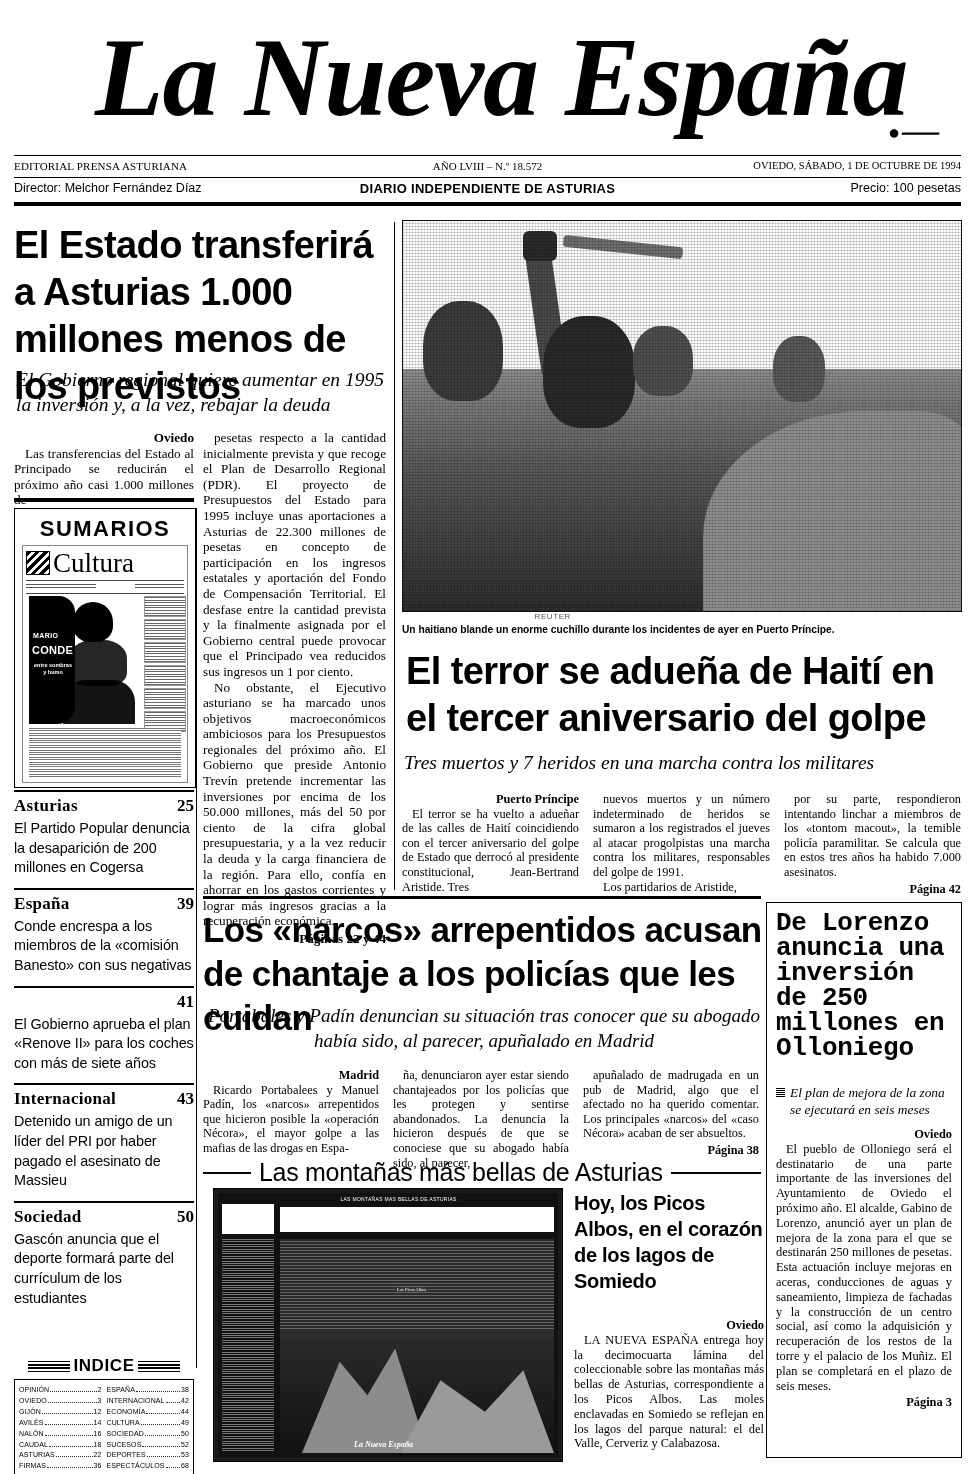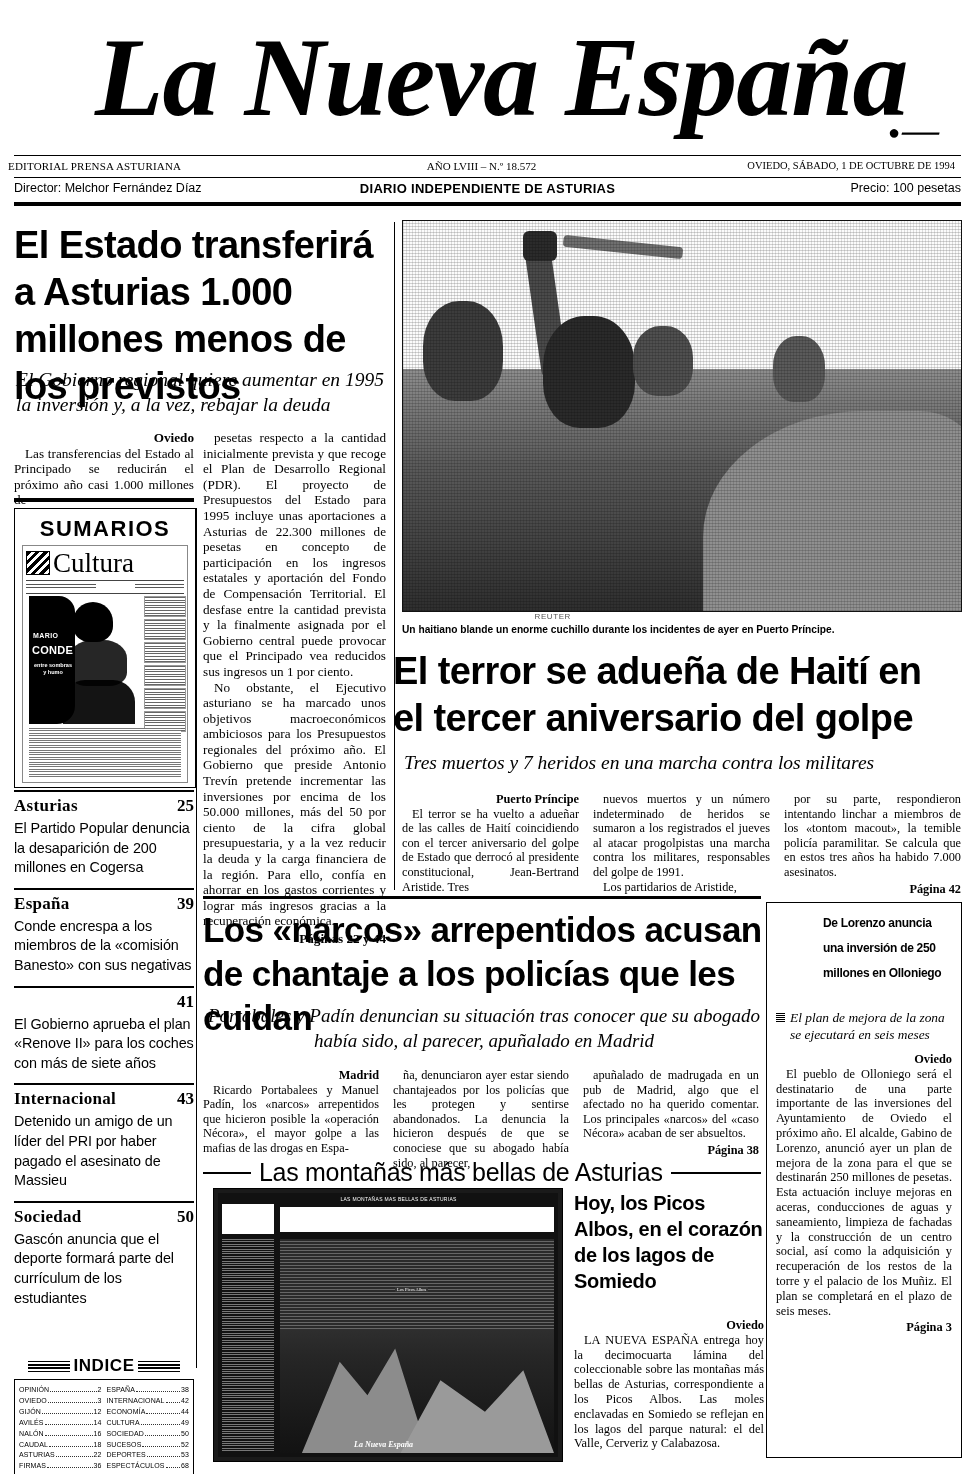--- a/index.html
+++ b/index.html
@@ -23,21 +23,21 @@
     font-size:112px;line-height:118px;
     letter-spacing:-1px;
     white-space:nowrap;
   }
   .masthead-logo{
     position:absolute;left:888px;top:118px;
     font-size:20px;font-weight:bold;font-style:italic;
   }
   .thin-rule{position:absolute;background:#000;}
 
-  .mh-line1{position:absolute;left:8px;top:160px;width:947px;height:18px;}
+  .mh-line1{position:absolute;left:14px;top:160px;width:947px;height:18px;}
   .mh-editorial{position:absolute;left:0;top:0;font-size:11px;letter-spacing:.2px;
     font-family:"Liberation Serif",serif;}
   .mh-year{position:absolute;left:0;right:0;top:0;text-align:center;font-size:11px;}
   .mh-place{position:absolute;right:0;top:0;font-size:10.5px;}
 
   .mh-line2{position:absolute;left:14px;top:181px;width:947px;height:20px;
     font-family:"Liberation Sans",sans-serif;}
   .mh-director{position:absolute;left:0;top:0;font-size:12.5px;}
   .mh-slogan{position:absolute;left:0;right:0;top:0;text-align:center;font-size:13px;font-weight:bold;letter-spacing:.3px;}
   .mh-price{position:absolute;right:0;top:0;font-size:12.5px;}
@@ -138,21 +138,21 @@
     opacity:.55;}
   .ph-crowd{position:absolute;left:0;bottom:0;width:100%;height:62%;
     background:linear-gradient(to bottom,#8d8d8d,#5a5a5a 40%,#2e2e2e);}
   .ph-fig{position:absolute;border-radius:45% 45% 40% 40%;}
   .photo-credit{position:absolute;right:404px;top:612px;
     font-family:"Liberation Sans",sans-serif;font-size:8px;color:#555;letter-spacing:.6px;}
   .photo-caption{position:absolute;left:402px;top:624px;width:558px;
     font-family:"Liberation Sans",sans-serif;font-weight:bold;font-size:10.2px;}
 
   .haiti-headline{
-    position:absolute;left:393px;top:648px;width:560px;
+    position:absolute;left:406px;top:648px;width:560px;
     font-family:"Liberation Sans",sans-serif;font-weight:bold;
     font-size:38px;line-height:47px;letter-spacing:-.6px;
   }
   .haiti-sub{
     position:absolute;left:404px;top:750px;width:560px;
     font-style:italic;font-size:19.5px;line-height:25px;
   }
   .haiti-cols{position:absolute;left:402px;top:792px;width:560px;
     display:flex;gap:14px;}
   .haiti-cols .col{width:177px;font-size:12.3px;line-height:14.6px;text-align:justify;}
@@ -172,22 +172,22 @@
   .narcos-cols{position:absolute;left:203px;top:1068px;width:558px;display:flex;gap:14px;}
   .narcos-cols .col{width:176px;font-size:12.3px;line-height:14.6px;text-align:justify;}
   .narcos-cols p{margin:0;text-indent:10px;}
 
   
   .lorenzo-box{
     position:absolute;left:766px;top:902px;width:196px;height:556px;
     border:1px solid #000;padding:8px 9px;box-sizing:border-box;
   }
   .lorenzo-head{
-    font-family:Liberation Sans, sans-serif;font-weight:bold;
-    font-size:12px;line-height:25px;letter-spacing:-.3px;margin-left:47px;
+    font-family:Liberation Mono, monospace;font-weight:bold;
+    font-size:26px;line-height:25px;letter-spacing:-.3px;
   }
   .lorenzo-bullet-row{display:flex;gap:5px;margin-top:23px;}
   .lorenzo-sqr{width:9px;height:9px;flex:0 0 9px;margin-top:4px;
     background:repeating-linear-gradient(to bottom,#000 0 1px,#fff 1px 2px);}
   .lorenzo-bullet{font-style:italic;font-size:13.4px;line-height:17px;}
   .lorenzo-body{margin-top:9px;font-size:12.4px;line-height:14.8px;text-align:justify;}
   .lorenzo-body p{margin:0;text-indent:10px;}
 
   
   .mont-head-wrap{position:absolute;left:203px;top:1158px;width:558px;

